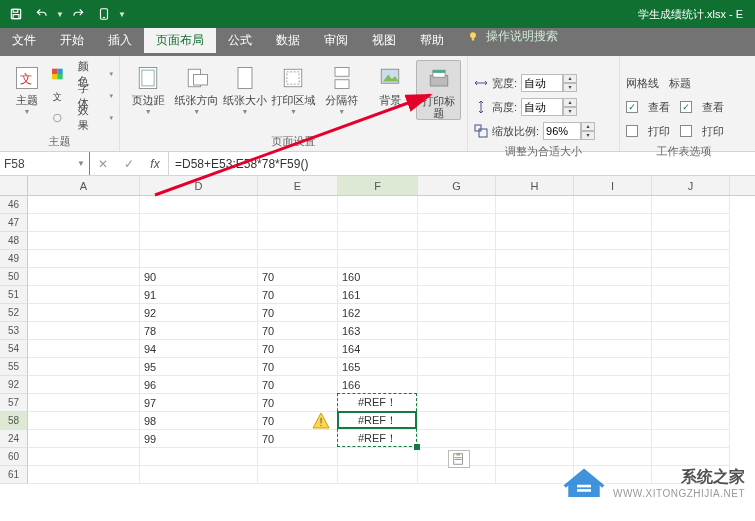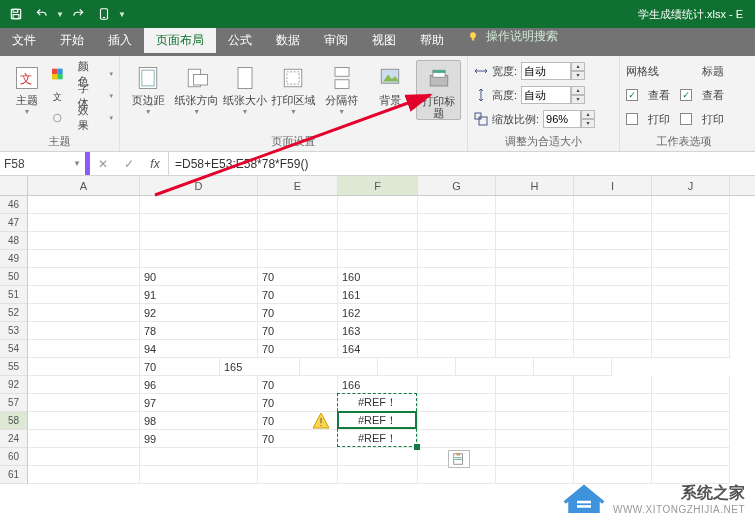--- a/index.html
+++ b/index.html
@@ -21,31 +21,31 @@
 
 
 .ribbon { background: #f3f3f3; height: 96px; display: flex; border-bottom: 1px solid #d4d4d4; }
 .rgroup { border-right: 1px solid #e1e1e1; padding: 4px 6px 2px 6px; display: flex; flex-direction: column; }
 .rgroup .controls { flex: 1; display: flex; align-items: flex-start; gap: 4px; }
 .rgroup .glabel { font-size: 11px; color: #666; text-align: center; padding-top: 2px; position: relative; }
 .bigbtn { display: flex; flex-direction: column; align-items: center; justify-content: flex-start; width: 48px; font-size: 11px; color: #444; padding-top: 4px; gap: 2px; }
 .bigbtn svg { width: 28px; height: 28px; }
 .bigbtn .lbl { text-align: center; line-height: 1.1; }
 .bigbtn.highlight { background: #dcdcdc; border: 1px solid #b5b5b5; border-radius: 2px; }
-.smallrow { display: flex; flex-direction: column; gap: 2px; font-size: 11px; color: #444; }
+.smallrow { display: flex; flex-direction: column; gap: 2px; font-size: 11px; color: #444; margin-top: 12px; }
 .smallrow .srow { display: flex; align-items: center; gap: 4px; height: 22px; }
 .cbox { width: 12px; height: 12px; border: 1px solid #888; display: inline-flex; align-items: center; justify-content: center; font-size: 9px; color: #0f7031; background: #fff; }
 .spin { display: flex; align-items: center; }
-.spin input { width: 50px; height: 18px; font-size: 11px; border: 1px solid #bbb; padding: 0 2px; }
+.spin input { width: 42px; height: 18px; font-size: 11px; border: 1px solid #bbb; padding: 0 2px; }
 .spin .sb { width: 14px; display: flex; flex-direction: column; }
 .spin .sb div { height: 9px; border: 1px solid #bbb; background: #eee; font-size: 6px; text-align: center; line-height: 7px; }
 
 
 .fbar { height: 24px; border-bottom: 1px solid #d4d4d4; display: flex; align-items: stretch; font-size: 12px; }
-.namebox { width: 90px; border-right: 5px solid #8b5cf6; display: flex; align-items: center; padding: 0 4px; color: #444; position: relative; }
+.namebox { width: 90px; border-right: 1px solid #8b5cf6; display: flex; align-items: center; padding: 0 4px; color: #444; position: relative; }
 .namebox .dd { margin-left: auto; font-size: 8px; color: #888; }
 .fx-btns { display: flex; align-items: center; border-right: 1px solid #d4d4d4; }
 .fx-btn { width: 26px; display: flex; align-items: center; justify-content: center; color: #999; font-size: 12px; }
 .fx-input { flex: 1; display: flex; align-items: center; padding: 0 6px; color: #333; }
 
 
 .grid { position: relative; }
 .colheads { display: flex; height: 20px; background: #f3f3f3; border-bottom: 1px solid #ccc; font-size: 11px; color: #555; }
 .corner { width: 28px; border-right: 1px solid #ccc; background: #f3f3f3; }
 .ch { border-right: 1px solid #e1e1e1; display: flex; align-items: center; justify-content: center; }
@@ -57,21 +57,21 @@
 .row.selrow .rh, .ch.selcol { background: #dde9d4; }
 .sel-outline { position: absolute; border: 2px solid #107c41; pointer-events: none; }
 .sel-handle { position: absolute; width: 6px; height: 6px; background: #107c41; }
 .arrow { position: absolute; pointer-events: none; }
 .err-icon { position: absolute; width: 18px; height: 18px; }
 .err-icon svg { width: 18px; height: 18px; }
 .paste-icon { position: absolute; width: 22px; height: 18px; border: 1px solid #bbb; background: #fff; display: flex; align-items: center; justify-content: center; }
 .paste-icon svg { width: 14px; height: 14px; }
 
 
-.watermark { position: absolute; right: 10px; bottom: 4px; display: flex; align-items: center; gap: 8px; opacity: 0.85; }
+.watermark { position: absolute; right: 10px; bottom: 20px; display: flex; align-items: center; gap: 8px; opacity: 0.85; }
 .watermark .wm-text { text-align: right; }
 .watermark .wm-cn { font-size: 16px; color: #333; font-weight: bold; }
 .watermark .wm-url { font-size: 10px; color: #888; letter-spacing: 0.5px; }
 .watermark svg { width: 42px; height: 36px; }
 
 .themes-sub { display:flex; flex-direction:column; gap:2px; font-size:11px; color:#444; padding-top:4px; }
 .themes-sub .trow { display:flex; align-items:center; gap:15px; height:20px; }
 .themes-sub .trow .cbadge { width:14px; height:14px; }
 </style>
 </head>
@@ -275,21 +275,21 @@
             </div>
         </div>
       </div>
     </div>
     <div class="glabel">调整为合适大小</div>
   </div>
 
   <div class="rgroup" style="width:128px;border-right:none">
     <div class="controls">
       <div class="smallrow">
-        <div class="srow" style="justify-content:space-between;gap:36px">
+        <div class="srow" style="justify-content:flex-start;gap:10px">
           <span>网格线</span>
           <span>标题</span>
         </div>
         <div class="srow" style="gap:10px">
           <span class="cbox">✓</span>
             <span>查看</span>
           <span class="cbox">✓</span>
             <span>查看</span>
         </div>
         <div class="srow" style="gap:10px">
@@ -428,20 +428,21 @@
         <div class="cell colE" style="width: 80px;">70</div>
         <div class="cell colF" style="width: 80px;">164</div>
         <div class="cell colG" style="width: 78px;"></div>
         <div class="cell colH" style="width: 78px;"></div>
         <div class="cell colI" style="width: 78px;"></div>
         <div class="cell colJ" style="width: 78px;"></div>
       </div>
       <div class="row">
         <div class="rh">55</div>
         <div class="cell colA" style="width: 112px;"></div>
+        <div class="cell colD" style="width: 118px;">95</div>
         <div class="cell colE" style="width: 80px;">70</div>
         <div class="cell colF" style="width: 80px;">165</div>
         <div class="cell colG" style="width: 78px;"></div>
         <div class="cell colH" style="width: 78px;"></div>
         <div class="cell colI" style="width: 78px;"></div>
         <div class="cell colJ" style="width: 78px;"></div>
       </div>
       <div class="row">
         <div class="rh">92</div>
         <div class="cell colA" style="width: 112px;"></div>

